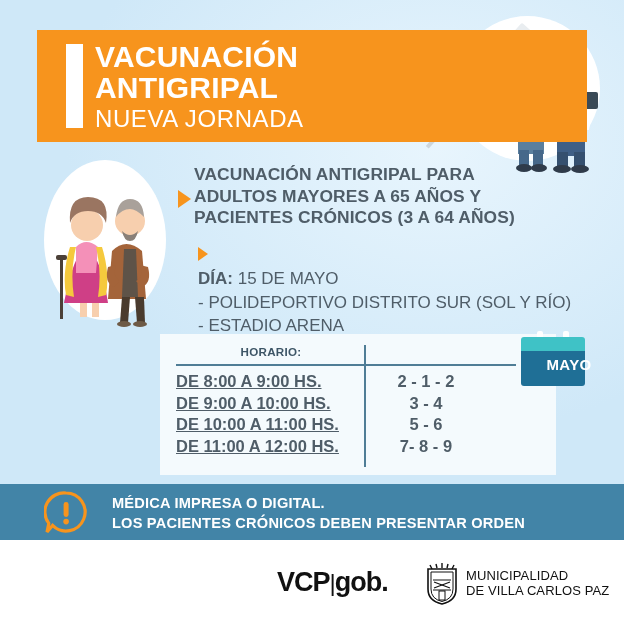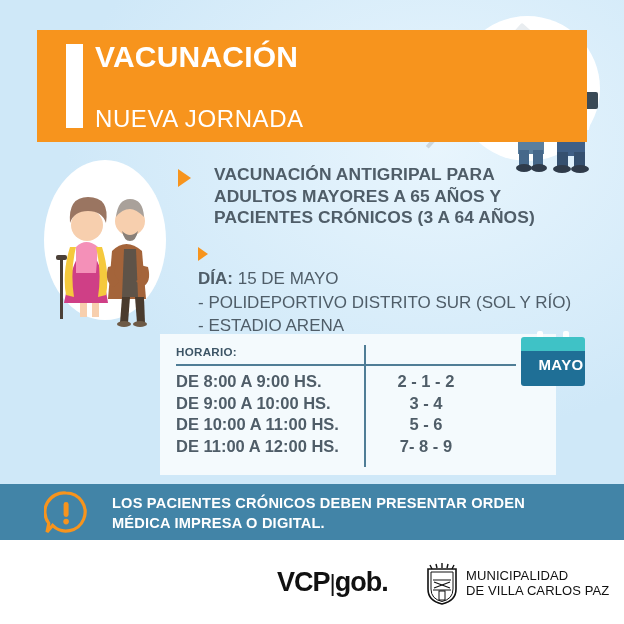--- a/index.html
+++ b/index.html
@@ -31,53 +31,53 @@
   .art-svg{position:absolute;left:400px;top:8px;width:215px;height:165px;}
 
   
   .elder-circle{position:absolute;left:44px;top:160px;width:122px;height:160px;border-radius:50%;
     background:#ffffff;}
   .elder-svg{position:absolute;left:40px;top:155px;width:132px;height:172px;}
 
   
   .arrow{width:0;height:0;border-top:9px solid transparent;border-bottom:9px solid transparent;
     border-left:13px solid #f7941d;}
-  .lead-wrap{position:absolute;left:178px;top:164px;display:flex;gap:23px;}
+  .lead-wrap{position:absolute;left:178px;top:164px;display:flex;gap:3px;align-items:center;}
   .lead-wrap .arrow{margin-top:5px;flex:0 0 auto;}
   .lead{color:#4f5d68;font-weight:bold;font-size:17.4px;line-height:21.5px;letter-spacing:.1px;}
 
   .dia-wrap{position:absolute;left:198px;top:243px;display:flex;gap:6px;flex-direction:column;}
   .dia-wrap .arrow{margin-top:4px;flex:0 0 auto;border-top-width:7px;border-bottom-width:7px;border-left-width:10px;}
   .dia-col{color:#4f5d68;font-size:17px;line-height:23.5px;}
   .dia-col .k{font-weight:bold;}
   .dia-col .v{font-weight:400;}
 
   
   .panel{position:absolute;left:160px;top:334px;width:396px;height:141px;
     background:#f4fafd;}
   .tbl{position:absolute;left:176px;top:345px;width:352px;}
   .thead{display:flex;color:#3d5566;font-weight:bold;font-size:11.6px;letter-spacing:.3px;
     padding-bottom:6px;}
-  .th-a{width:190px;}
+  .th-a{width:190px;text-align:center;}
   .th-b{width:160px;padding-left:14px;}
   .hrule{width:340px;height:2px;background:#4f7d96;margin-bottom:5px;}
   .tbody{position:relative;}
   .trow{display:flex;font-weight:bold;font-size:16.5px;color:#4f5d68;line-height:21.5px;}
-  .td-a{width:190px;}
+  .td-a{width:190px;text-decoration:underline;}
   .td-b{width:160px;text-align:center;padding-right:28px;}
   .vline{position:absolute;left:364px;top:345px;width:2px;height:122px;background:#4f7d96;}
 
   
   .cal{position:absolute;left:521px;top:328px;width:64px;height:58px;}
   .cal .top{position:absolute;left:0;top:9px;width:64px;height:14px;background:#3fc2c6;border-radius:3px 3px 0 0;}
   .cal .body{position:absolute;left:0;top:23px;width:64px;height:35px;background:#1f6f96;border-radius:0 0 3px 3px;}
   .cal .ring{position:absolute;width:6px;height:15px;background:#fff;border-radius:2px;top:3px;}
   .cal .r1{left:16px;}
   .cal .r2{left:42px;}
-  .cal .mayo{position:absolute;left:8px;top:28px;width:64px;text-align:center;color:#fff;
+  .cal .mayo{position:absolute;left:16px;top:28px;width:64px;text-align:center;color:#fff;
     font-weight:bold;font-size:15px;letter-spacing:.4px;}
 
   
   .notice{position:absolute;left:0;top:484px;width:624px;height:56px;background:#4284a7;}
   .notice-ico{position:absolute;left:44px;top:491px;width:44px;height:44px;}
   .notice-text{position:absolute;left:112px;top:493px;color:#fff;font-weight:bold;
     font-size:14.6px;line-height:20px;letter-spacing:.2px;}
 
   
   .footer{position:absolute;left:0;top:540px;width:624px;height:84px;background:#fff;}
@@ -142,20 +142,21 @@
       <path d="M160 66 q2 26 12 28 q10 -2 12 -28" stroke="#3f6f8e" stroke-width="3" fill="none"></path>
       <circle cx="172" cy="95" r="4" fill="#3f6f8e"></circle>
       <rect x="176" y="84" width="22" height="17" rx="2" fill="#3a4a57"></rect>
     </g>
   </svg>
 
   <div class="header">
     <div class="hbar"></div>
     <div class="h-title">
       <div>VACUNACIÓN</div>
+      <div>ANTIGRIPAL</div>
     </div>
     <div class="h-sub">NUEVA JORNADA</div>
   </div>
 
   <div class="elder-circle"></div>
   <svg class="elder-svg" viewBox="0 0 132 172">
 
     <g>
       <path d="M24 148 q10 -52 22 -52 q14 0 22 52 z" fill="#cf3f86"></path>
       <path d="M36 92 q10 -10 22 0 l-2 26 -20 0z" fill="#f490b8"></path>
@@ -240,22 +241,22 @@
     <div class="mayo">MAYO</div>
   </div>
 
   <div class="notice"></div>
   <svg class="notice-ico" viewBox="0 0 44 44">
     <path d="M22 2 a19 19 0 1 1 -13.4 32.4 l-5.6 6.6 l1.8 -8.6 A19 19 0 0 1 22 2z" fill="none" stroke="#f7941d" stroke-width="3.2"></path>
     <rect x="19.6" y="11" width="5" height="15" rx="2.4" fill="#f7941d"></rect>
     <circle cx="22.1" cy="30.6" r="2.8" fill="#f7941d"></circle>
   </svg>
   <div class="notice-text">
+    <div>MÉDICA IMPRESA O DIGITAL.</div>
     <div>LOS PACIENTES CRÓNICOS DEBEN PRESENTAR ORDEN</div>
-    <div>MÉDICA IMPRESA O DIGITAL.</div>
   </div>
 
   <div class="footer"></div>
   <div class="vcp"><span>VCP</span><span class="bar">|</span><span>gob.</span></div>
   <svg class="shield" viewBox="0 0 36 44">
     <path d="M4 8 h28 v20 q0 12 -14 15 Q4 40 4 28z" fill="none" stroke="#111" stroke-width="1.6"></path>
     <path d="M7 11 h22 v17 q0 10 -11 12.5 Q7 38 7 28z" fill="none" stroke="#111" stroke-width="1"></path>
     <line x1="9" y1="19" x2="27" y2="19" stroke="#111" stroke-width="1"></line>
     <line x1="9" y1="29" x2="27" y2="29" stroke="#111" stroke-width="1"></line>
     <line x1="10" y1="21" x2="26" y2="27" stroke="#111" stroke-width="1.2"></line>

